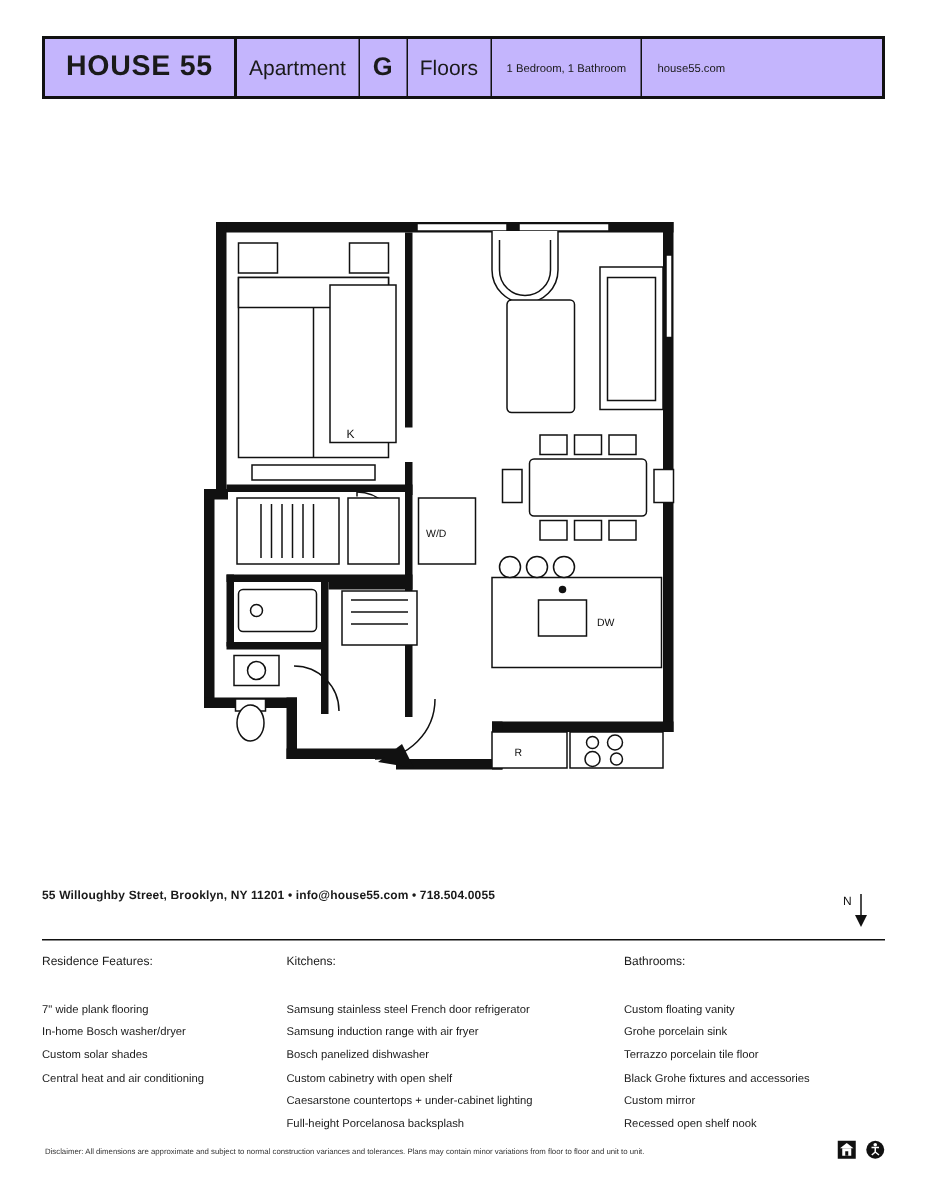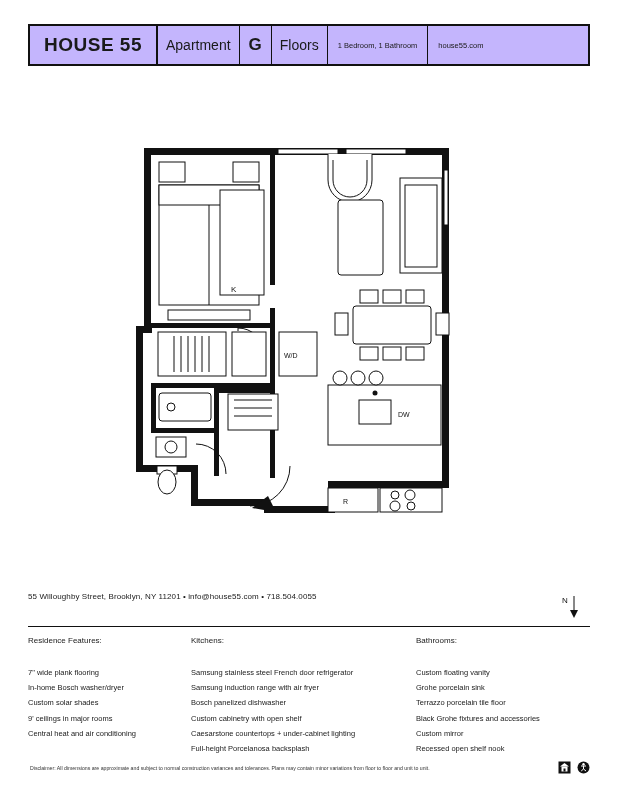--- a/index.html
+++ b/index.html
@@ -87,21 +87,21 @@
     height: 460px;
   }
   .plan-svg { display: block; }
 
   
   .address {
     position: absolute;
     left: 28px;
     top: 592px;
     font-size: 8px;
-    font-weight: normal;
+    font-weight: bold;
     letter-spacing: 0.1px;
   }
   .rule {
     position: absolute;
     left: 28px;
     top: 626px;
     width: 562px;
     height: 1px;
     background: #111;
   }
@@ -317,21 +317,20 @@
   <div class="address">55 Willoughby Street, Brooklyn, NY 11201 • info@house55.com • 718.504.0055</div>
   <div class="rule"></div>
 
   <div class="features">
     <div class="fcol c1">
       <h4>Residence Features:</h4>
       <ul>
         <li>7" wide plank flooring</li>
         <li>In-home Bosch washer/dryer</li>
         <li>Custom solar shades</li>
-        <li>9' ceilings in major rooms</li>
         <li>Central heat and air conditioning</li>
       </ul>
     </div>
     <div class="fcol c2">
       <h4>Kitchens:</h4>
       <ul>
         <li>Samsung stainless steel French door refrigerator</li>
         <li>Samsung induction range with air fryer</li>
         <li>Bosch panelized dishwasher</li>
         <li>Custom cabinetry with open shelf</li>

